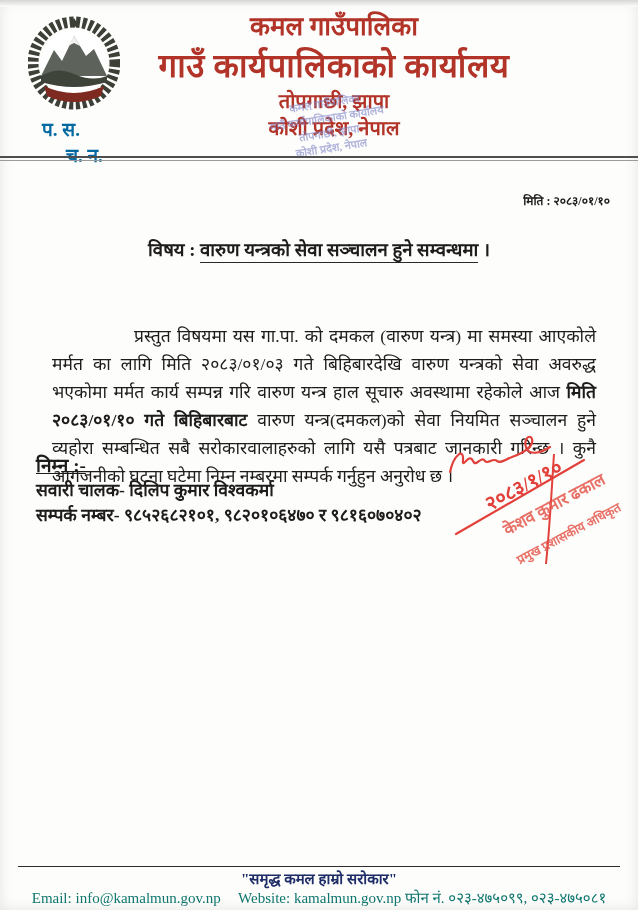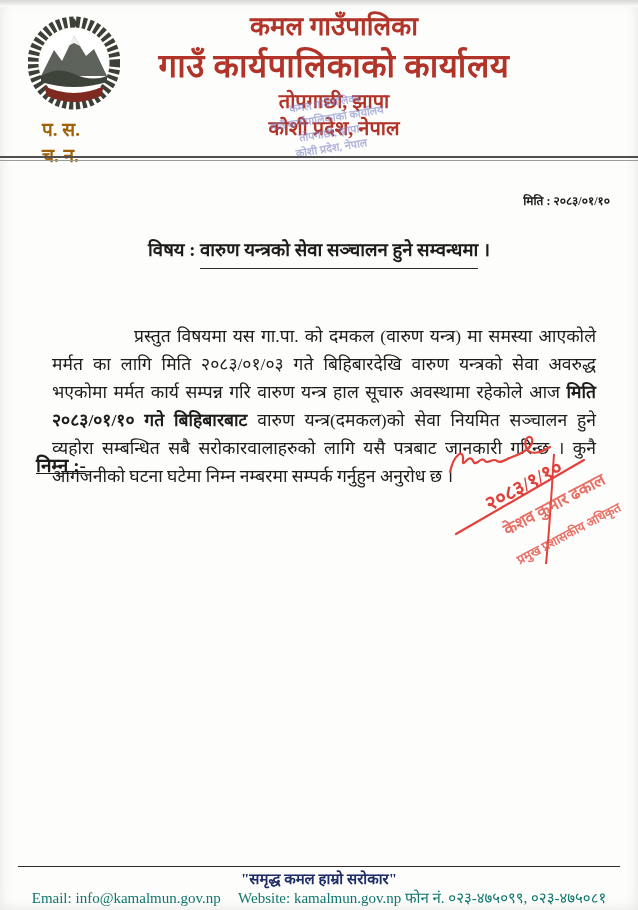--- a/index.html
+++ b/index.html
@@ -16,41 +16,41 @@
   .page::before{
     content:"";position:absolute;left:0;top:0;right:0;height:7px;
     background:linear-gradient(#d6d6d3,#fdfdfc);
   }
   
   .emblem{position:absolute;left:28px;top:16px;width:92px;height:98px;}
   .head-center{position:absolute;left:30px;right:0;top:10px;text-align:center;}
   .muni{font-size:26px;font-weight:bold;color:#b23327;line-height:34px;}
   .office{font-size:33px;font-weight:bold;color:#b23327;line-height:44px;letter-spacing:.5px;}
   .addr{font-size:20px;font-weight:bold;color:#b23327;line-height:27px;}
-  .ref{position:absolute;left:42px;font-size:19px;font-weight:bold;color:#a16207;}
+  .ref{position:absolute;left:42px;font-size:19px;font-weight:bold;color:#0369a1;}
   .ref.ps{top:116px;}
-  .ref.chn{top:142px;}
+  .ref.chn{top:142px;margin-left:24px;}
   .blue-stamp{
     position:absolute;left:238px;top:96px;width:180px;
     text-align:center;color:#7e84c6;opacity:.6;
     transform:rotate(-9deg);
     font-weight:bold;pointer-events:none;
   }
   .blue-stamp .bs1{font-size:11px;line-height:15px;}
   .blue-stamp .bs2{font-size:11px;line-height:15px;}
   .blue-stamp .bs3{font-size:11px;line-height:15px;}
   .blue-stamp .bs4{font-size:11px;line-height:15px;}
   .rule{
     position:absolute;left:0;right:0;top:156px;height:2px;
     border-top:2px solid #4f4f4f;border-bottom:1px solid #9b9b99;
   }
   
   .date-line{position:absolute;right:28px;top:192px;font-size:12px;font-weight:bold;}
   .subject{position:absolute;left:0;right:0;top:236px;text-align:center;font-size:18.5px;font-weight:bold;}
-  .subject .u{border-bottom:1.5px solid #2a2a2a;padding-bottom:8px;}
+  .subject .u{border-bottom:1.5px solid #2a2a2a;padding-bottom:2px;}
   .salutation{position:absolute;left:38px;top:272px;font-size:18px;font-weight:bold;}
   
   .body-par{
     position:absolute;left:36px;right:26px;top:306px;
     font-size:17.5px;line-height:28px;text-align:justify;text-indent:82px;margin:16px;
   }
   
   .nimna{position:absolute;left:36px;top:452px;font-size:19px;font-weight:bold;text-decoration:underline;}
   .driver{position:absolute;left:36px;top:477px;font-size:17.5px;font-weight:bold;}
   .contact{position:absolute;left:36px;top:502px;font-size:17.5px;font-weight:bold;}
@@ -101,20 +101,22 @@
 
   <div class="subject">
     <span>विषय :</span>
     <span class="u">वारुण यन्त्रको सेवा सञ्चालन हुने सम्वन्धमा</span><span> ।</span>
   </div>
 
 
   <p class="body-par"><span>प्रस्तुत विषयमा यस गा.पा. को दमकल (वारुण यन्त्र) मा समस्या आएकोले मर्मत का लागि मिति २०८३/०१/०३ गते बिहिबारदेखि वारुण यन्त्रको सेवा अवरुद्ध भएकोमा मर्मत कार्य सम्पन्न गरि वारुण यन्त्र हाल सूचारु अवस्थामा रहेकोले आज </span><b>मिति २०८३/०१/१० गते बिहिबारबाट</b><span> वारुण यन्त्र(दमकल)को सेवा नियमित सञ्चालन हुने व्यहोरा सम्बन्धित सबै सरोकारवालाहरुको लागि यसै पत्रबाट जानकारी गरिन्छ । कुनै आगजनीको घटना घटेमा निम्न नम्बरमा सम्पर्क गर्नुहुन अनुरोध छ ।</span></p>
 
   <div class="nimna">निम्न :-</div>
+  <div class="driver">सवारी चालक- दिलिप कुमार विश्वकर्मा</div>
+  <div class="contact">सम्पर्क नम्बर- ९८५२६८२१०१, ९८२०१०६४७० र ९८१६०७०४०२</div>
 
   <div class="sig">
     <svg width="196" height="155" viewBox="0 0 196 155">
 
       <path d="M8,48 C12,30 22,24 21,36 C20,46 27,28 31,37 C34,44 39,31 43,37 C46,41 51,33 55,37 C59,40 64,35 70,33 C82,29 92,22 90,15 C88,9 80,16 85,25 C89,32 100,28 108,23" fill="none" stroke="#e2403a" stroke-width="2.2" stroke-linecap="round"></path>
 
       <line x1="14" y1="110" x2="142" y2="36" stroke="#e2403a" stroke-width="2.2" stroke-linecap="round"></line>
 
       <path d="M112,30 C110,60 108,100 104,140" fill="none" stroke="#e2403a" stroke-width="2"></path>
 

